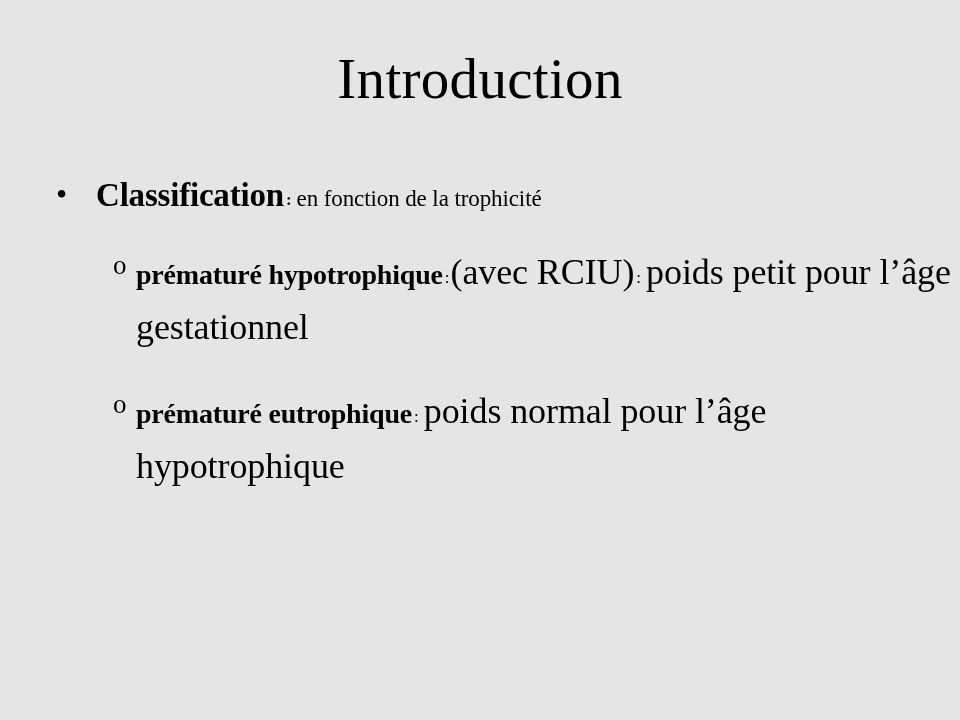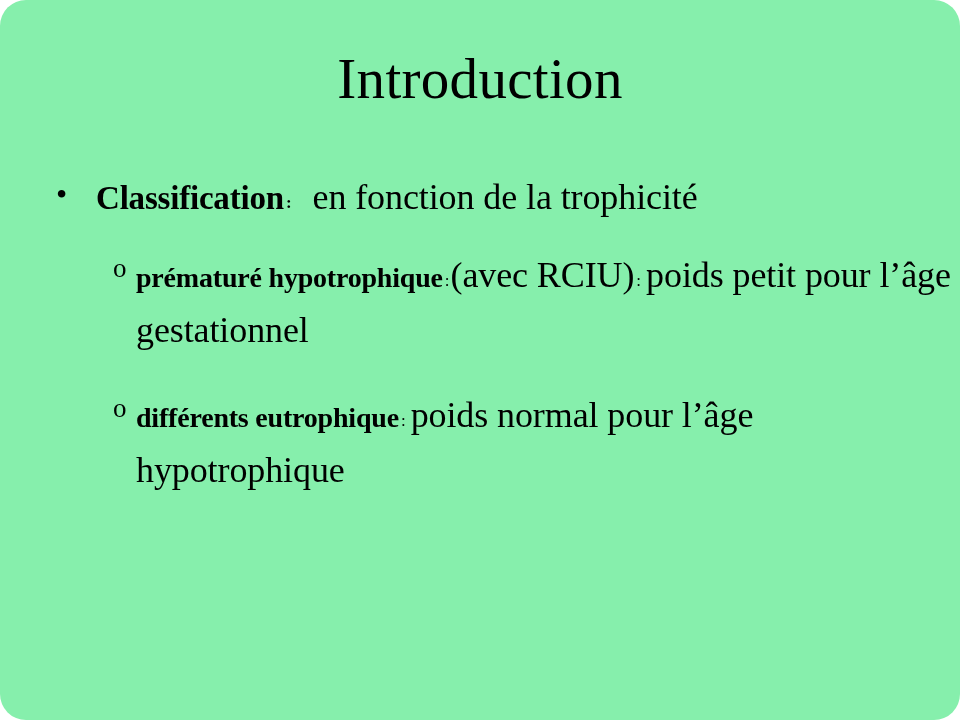--- a/index.html
+++ b/index.html
@@ -74,24 +74,23 @@
     font-weight: bold;
   }
   .colon-small-thin {
     font-size: 17px;
     vertical-align: 1px;
     padding-left: 2px;
     padding-right: 1px;
     font-weight: normal;
   }
   .normal-run {
-    font-size: 36px;
+    font-size: 23px;
     font-weight: normal;
     letter-spacing: -0.1px;
-    margin-left: 16px;
   }
 
   
   .bullet-l2 {
     position: relative;
     padding-left: 136px;
     margin-top: 30px;
     line-height: 1.52;
     max-width: 880px;
   }
@@ -124,40 +123,40 @@
     text-align: center;
     font-size: 31px;
     font-weight: normal;
     letter-spacing: -0.1px;
     white-space: nowrap;
   }
 </style>
 </head>
 <body>
 
-<div class="slide" style="background: #86efac; color: rgb(0, 0, 0); border-radius: 26px;">
+<div class="slide" style="background: #e5e5e5; color: rgb(0, 0, 0);">
 
   <div class="slide-title">Introduction</div>
 
   <div class="body-area">
 
     <div class="bullet-l1">
       <span class="marker">•</span>
       <span class="lead-term">Classification</span><span class="colon-small">:</span>
       <span class="normal-run">en fonction de la trophicité</span>
     </div>
 
     <div class="bullet-l2">
       <span class="marker">o</span>
       <span class="sub-term">prématuré hypotrophique</span><span class="colon-small-thin">:</span><span class="sub-normal">(avec RCIU)</span><span class="colon-small-thin">:</span>
       <span class="sub-normal">poids petit pour l’âge gestationnel</span>
     </div>
 
     <div class="bullet-l2">
       <span class="marker">o</span>
-      <span class="sub-term">différents eutrophique</span><span class="colon-small-thin">:</span>
+      <span class="sub-term">prématuré eutrophique</span><span class="colon-small-thin">:</span>
       <span class="sub-normal">poids normal pour l’âge hypotrophique</span>
     </div>
 
   </div>
 
 
 </div>
 
 </body></html>

